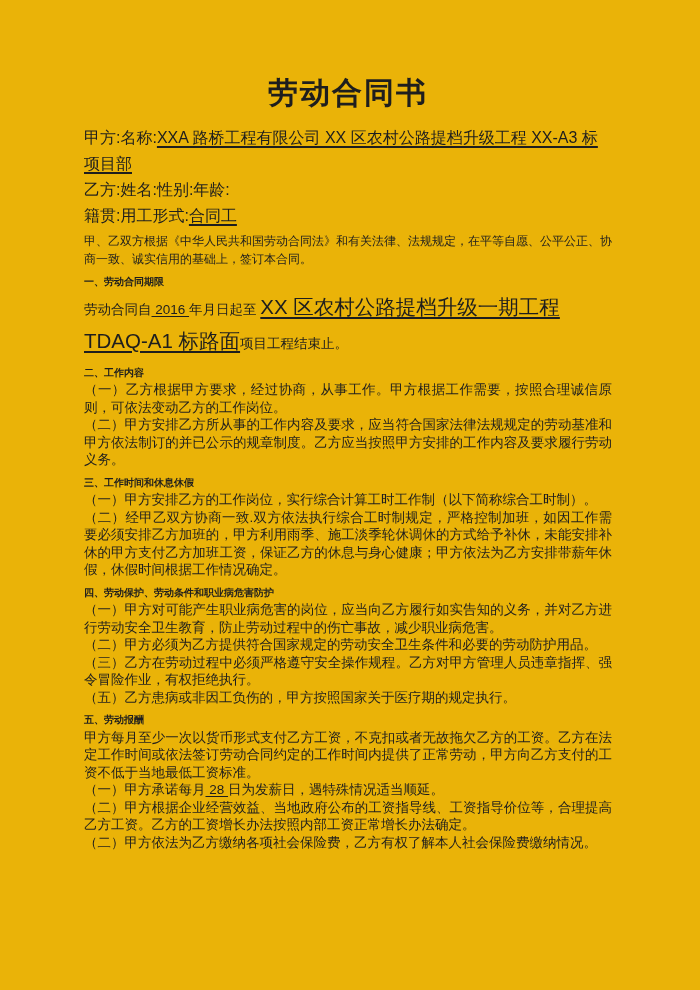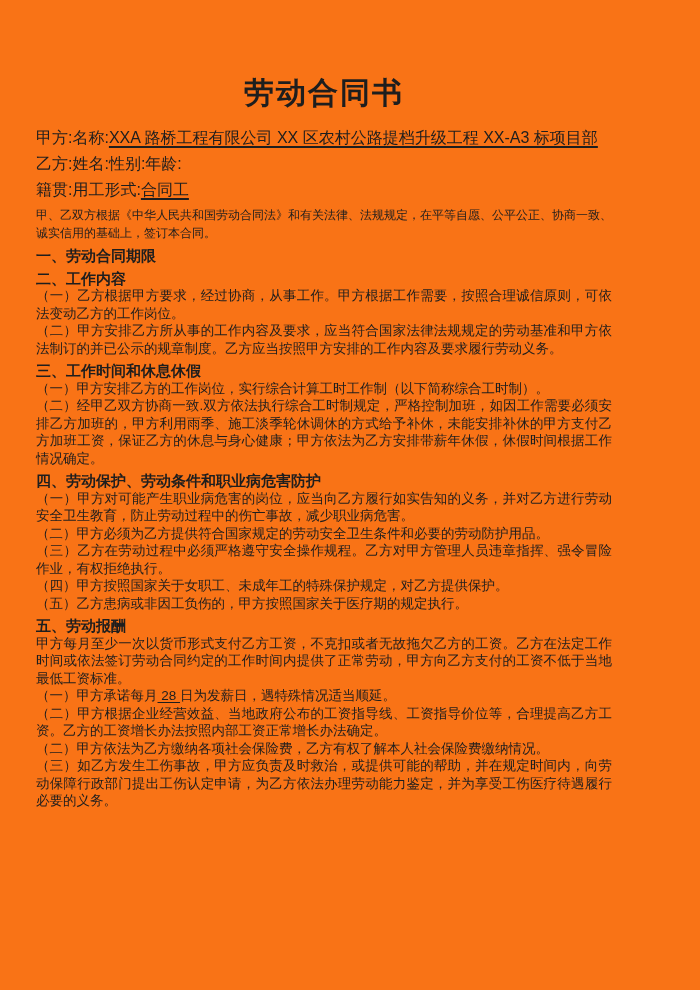--- a/index.html
+++ b/index.html
@@ -5,22 +5,22 @@
   html, body {
     margin: 0;
     padding: 0;
     background: #ffffff;
   }
   .page {
     position: relative;
     width: 700px;
     height: 990px;
     box-sizing: border-box;
-    padding: 74px 88px 0 36px;
-    background: #f97316;
+    padding: 74px 88px 0 84px;
+    background: #eab308;
     color: #1e1e1e;
     font-family: "Liberation Sans", "DejaVu Sans", sans-serif;
     overflow: hidden;
   }
   .doc-title {
     margin: 0 0 14px 0;
     font-size: 30px;
     line-height: 37px;
     font-weight: 700;
     text-align: center;
@@ -41,21 +41,21 @@
     text-underline-offset: 3px;
   }
   .intro-p {
     margin: 4px 0 0 0;
     font-size: 12px;
     line-height: 17.5px;
     text-align: justify;
   }
   .sec-heading {
     margin: 5px 0 0 0;
-    font-size: 15px;
+    font-size: 10px;
     line-height: 17.5px;
     font-weight: 700;
     text-align: left;
   }
   .body-p {
     margin: 0;
     font-size: 13.5px;
     line-height: 17.5px;
     text-align: justify;
   }
@@ -84,32 +84,31 @@
   <div class="party-block" id="party-block">
       <div class="party-line"><span class="party-prefix">甲方:名称:</span><span class="party-value">XXA 路桥工程有限公司 XX 区农村公路提档升级工程 XX-A3 标项目部</span></div>
       <div class="party-line"><span class="party-prefix">乙方:姓名:性别:年龄:</span></div>
       <div class="party-line"><span class="party-prefix">籍贯:用工形式:</span><span class="party-value">合同工</span></div>
     </div>
 
   <p class="intro-p">甲、乙双方根据《中华人民共和国劳动合同法》和有关法律、法规规定，在平等自愿、公平公正、协商一致、诚实信用的基础上，签订本合同。</p>
 
   <div id="sections-container">
       <h2 class="sec-heading">一、劳动合同期限</h2>
+      <p class="body-p xl-line"><span class="run-n">劳动合同自</span><span class="run-u"> 2016 </span><span class="run-n">年月日起至 </span><span class="run-xl">XX 区农村公路提档升级一期工程 TDAQ-A1 标路面</span><span class="run-n">项目工程结束止。</span></p>
       <h2 class="sec-heading">二、工作内容</h2>
       <p class="body-p"><span class="run-n">（一）乙方根据甲方要求，经过协商，从事工作。甲方根据工作需要，按照合理诚信原则，可依法变动乙方的工作岗位。</span></p>
       <p class="body-p"><span class="run-n">（二）甲方安排乙方所从事的工作内容及要求，应当符合国家法律法规规定的劳动基准和甲方依法制订的并已公示的规章制度。乙方应当按照甲方安排的工作内容及要求履行劳动义务。</span></p>
       <h2 class="sec-heading">三、工作时间和休息休假</h2>
       <p class="body-p"><span class="run-n">（一）甲方安排乙方的工作岗位，实行综合计算工时工作制（以下简称综合工时制）。</span></p>
       <p class="body-p"><span class="run-n">（二）经甲乙双方协商一致.双方依法执行综合工时制规定，严格控制加班，如因工作需要必须安排乙方加班的，甲方利用雨季、施工淡季轮休调休的方式给予补休，未能安排补休的甲方支付乙方加班工资，保证乙方的休息与身心健康；甲方依法为乙方安排带薪年休假，休假时间根据工作情况确定。</span></p>
       <h2 class="sec-heading">四、劳动保护、劳动条件和职业病危害防护</h2>
       <p class="body-p"><span class="run-n">（一）甲方对可能产生职业病危害的岗位，应当向乙方履行如实告知的义务，并对乙方进行劳动安全卫生教育，防止劳动过程中的伤亡事故，减少职业病危害。</span></p>
       <p class="body-p"><span class="run-n">（二）甲方必须为乙方提供符合国家规定的劳动安全卫生条件和必要的劳动防护用品。</span></p>
       <p class="body-p"><span class="run-n">（三）乙方在劳动过程中必须严格遵守安全操作规程。乙方对甲方管理人员违章指挥、强令冒险作业，有权拒绝执行。</span></p>
-      <p class="body-p"><span class="run-n">（四）甲方按照国家关于女职工、未成年工的特殊保护规定，对乙方提供保护。</span></p>
       <p class="body-p"><span class="run-n">（五）乙方患病或非因工负伤的，甲方按照国家关于医疗期的规定执行。</span></p>
       <h2 class="sec-heading">五、劳动报酬</h2>
       <p class="body-p"><span class="run-n">甲方每月至少一次以货币形式支付乙方工资，不克扣或者无故拖欠乙方的工资。乙方在法定工作时间或依法签订劳动合同约定的工作时间内提供了正常劳动，甲方向乙方支付的工资不低于当地最低工资标准。</span></p>
       <p class="body-p"><span class="run-n">（一）甲方承诺每月</span><span class="run-u"> 28 </span><span class="run-n">日为发薪日，遇特殊情况适当顺延。</span></p>
       <p class="body-p"><span class="run-n">（二）甲方根据企业经营效益、当地政府公布的工资指导线、工资指导价位等，合理提高乙方工资。乙方的工资增长办法按照内部工资正常增长办法确定。</span></p>
       <p class="body-p"><span class="run-n">（二）甲方依法为乙方缴纳各项社会保险费，乙方有权了解本人社会保险费缴纳情况。</span></p>
-      <p class="body-p"><span class="run-n">（三）如乙方发生工伤事故，甲方应负责及时救治，或提供可能的帮助，并在规定时间内，向劳动保障行政部门提出工伤认定申请，为乙方依法办理劳动能力鉴定，并为享受工伤医疗待遇履行必要的义务。</span></p>
     </div>
 </div>
 
 </body></html>

